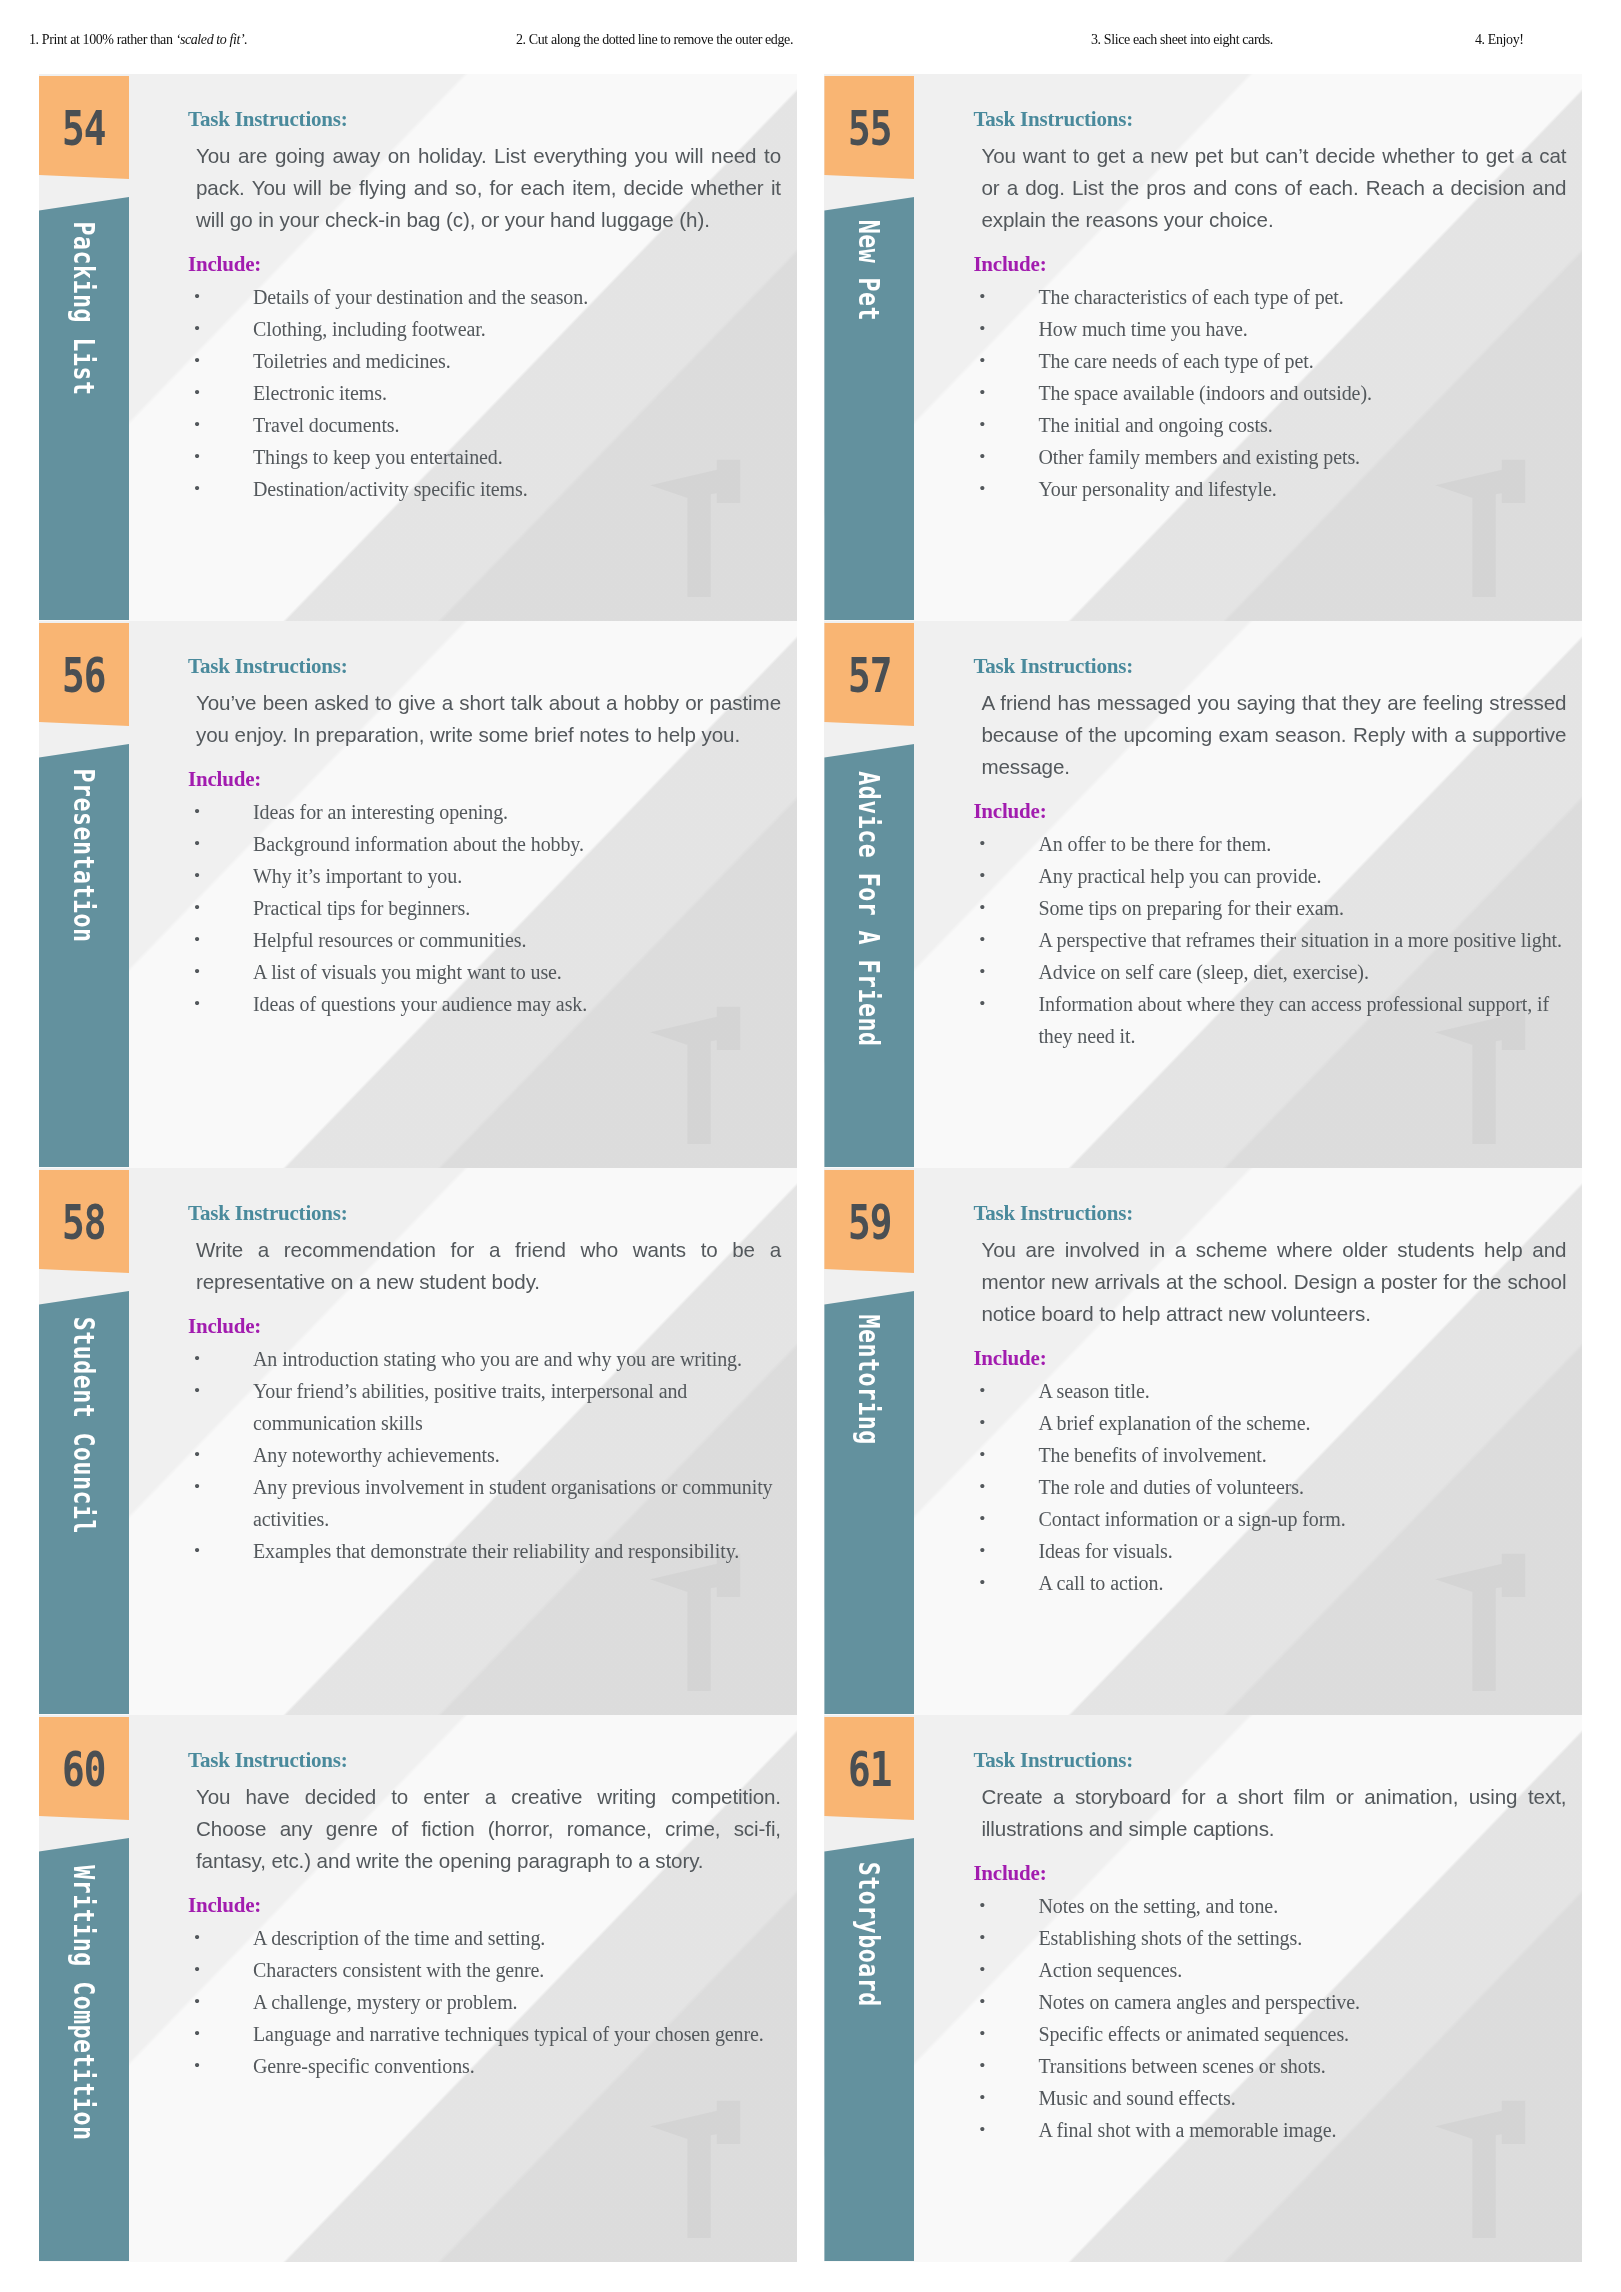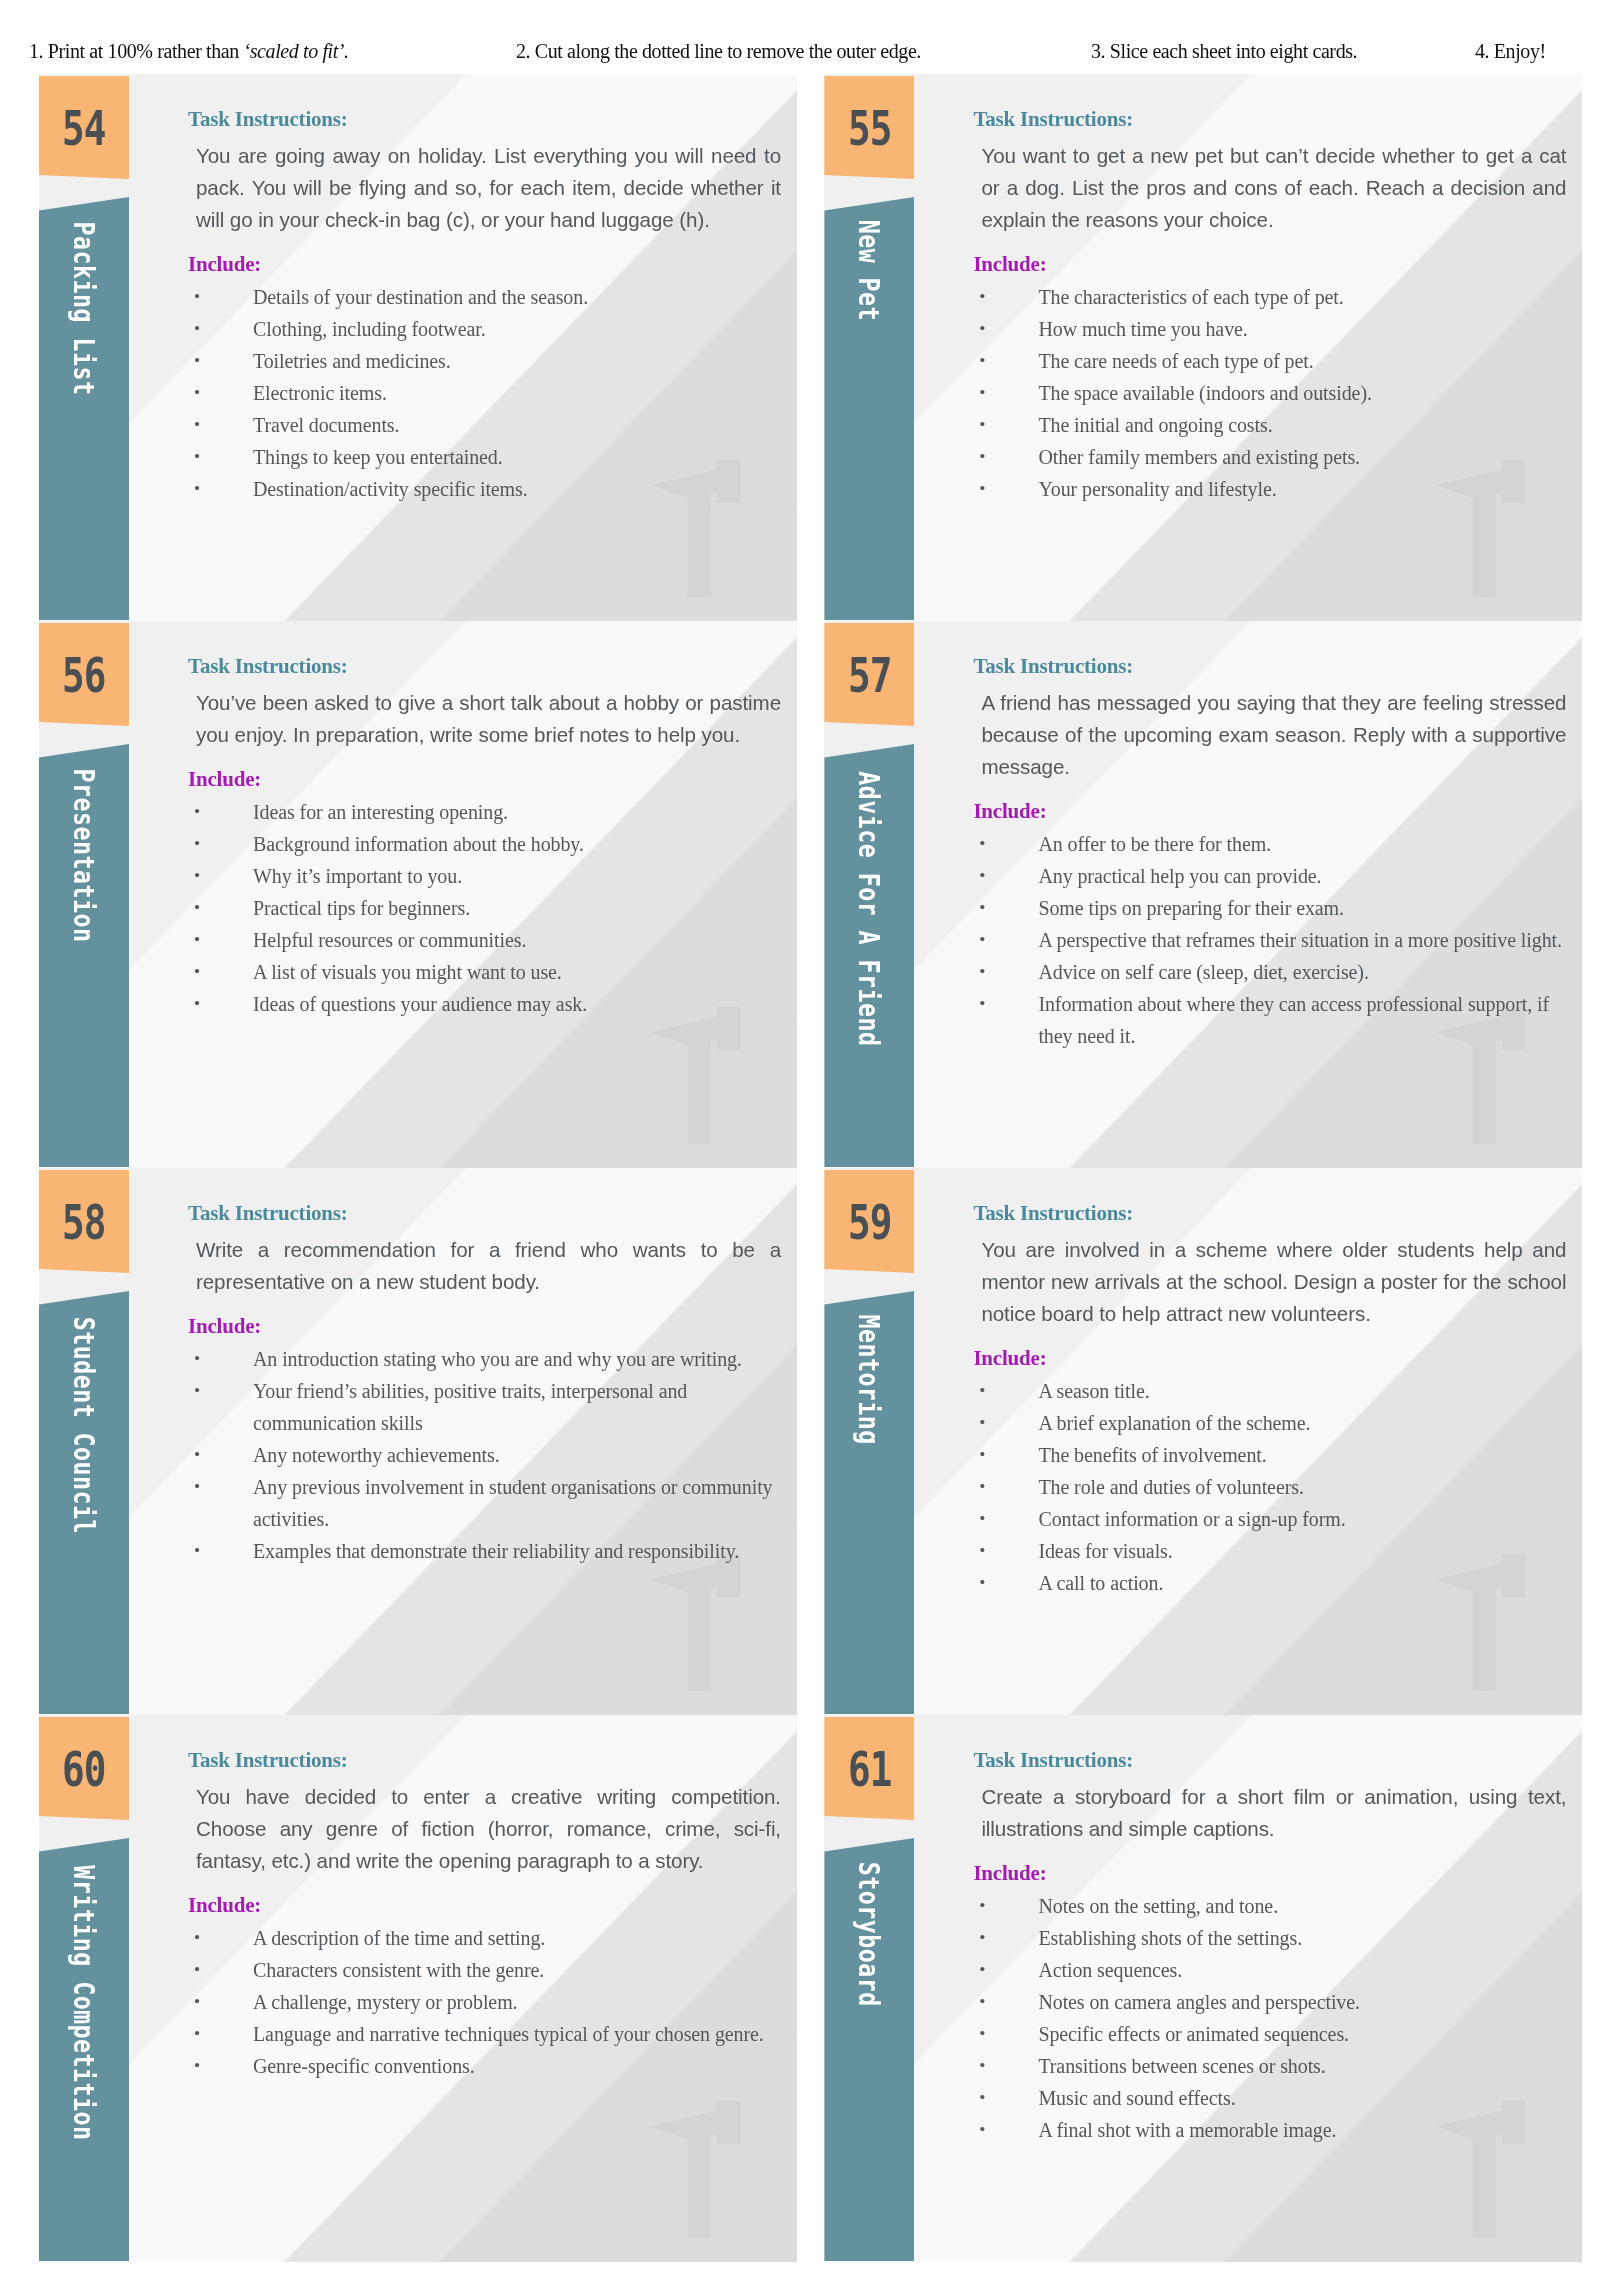--- a/index.html
+++ b/index.html
@@ -11,28 +11,28 @@
     width: 1621px;
     height: 2293px;
     font-family: "Liberation Serif", serif;
     overflow: hidden;
     position: relative;
   }
 
   
   .instructions {
     position: absolute;
-    top: 8px;
+    top: 0;
     left: 0;
     width: 1621px;
     height: 55px;
     display: flex;
     align-items: center;
     font-family: "Liberation Serif", serif;
-    font-size: 20px;
+    font-size: 14px;
     color: #111111;
     letter-spacing: -0.4px;
     white-space: nowrap;
     text-align: right;
   }
   .instructions .step { position: absolute; top: 32px; }
   .instructions .step.s1 { left: 29px; }
   .instructions .step.s2 { left: 500px; margin-left: 16px; }
   .instructions .step.s3 { left: 1091px; }
   .instructions .step.s4 { left: 1475px; }

